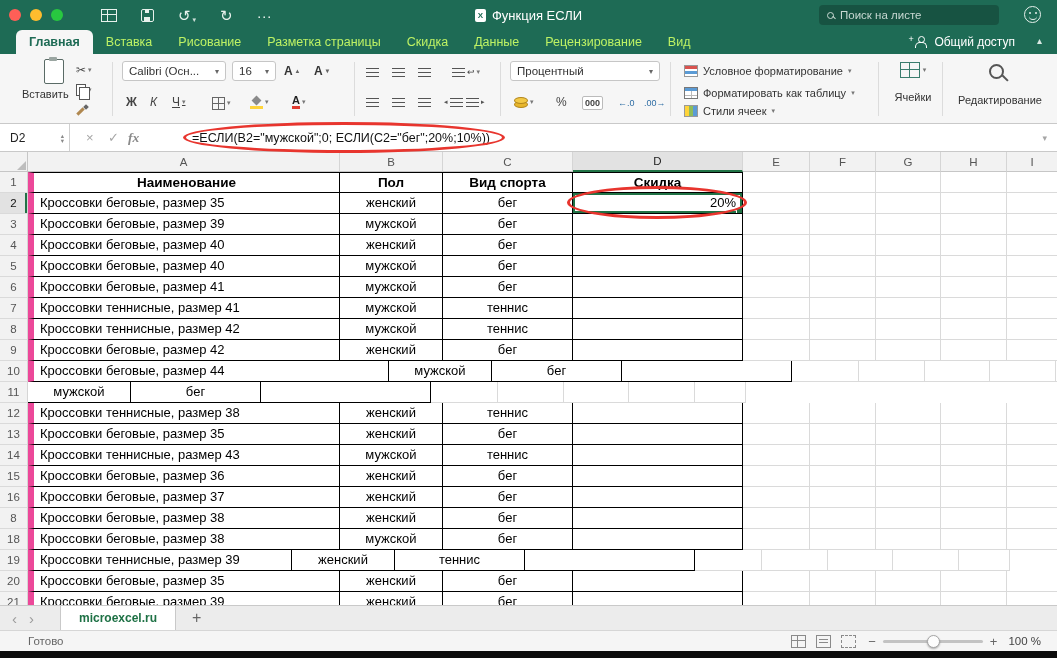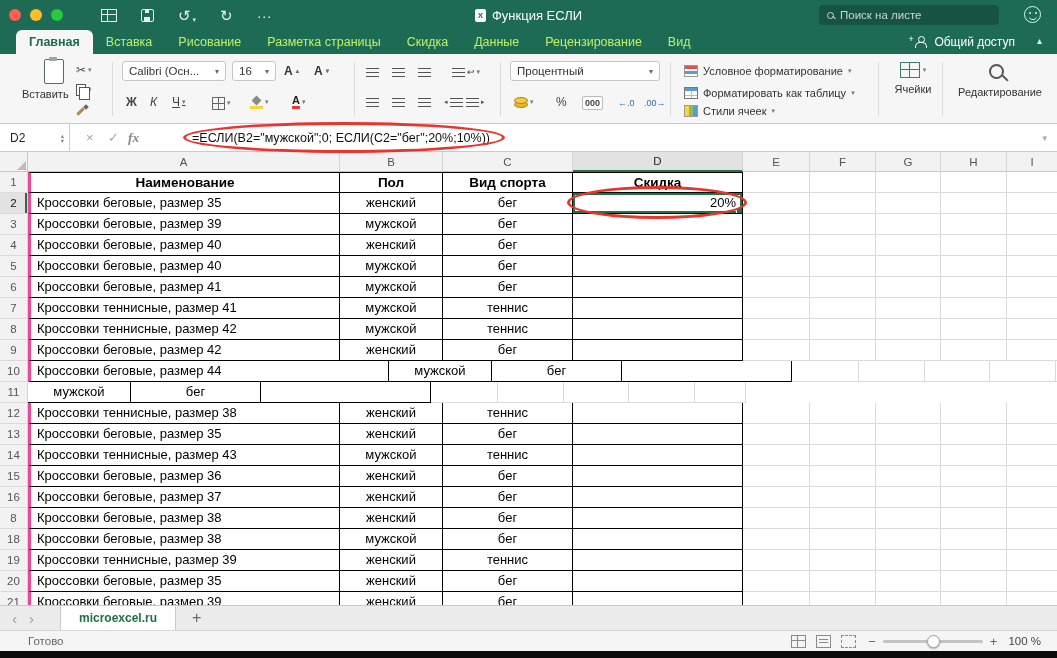--- a/index.html
+++ b/index.html
@@ -66,21 +66,21 @@
 .tri{font-size:7px;color:#555}
 .ic-coins{width:14px;height:11px;position:relative}
 .ic-coins::before{content:'';position:absolute;bottom:0;left:0;width:12px;height:5px;border-radius:50%;background:#e8b62c;border:1px solid #b3871c}
 .ic-coins::after{content:'';position:absolute;bottom:4px;left:0;width:12px;height:5px;border-radius:50%;background:#f3c945;border:1px solid #b3871c}
 .k000{font-size:9px;font-weight:bold;border:1px solid #bbb;padding:1px 2px;background:#fff;border-radius:2px}
 .dec{font-size:9px;color:#2e6da4}
 .stylerow{position:absolute;display:flex;align-items:center;gap:5px;font-size:11px;color:#333;height:18px;white-space:nowrap}
 .ic-cf{width:14px;height:12px;border:1px solid #999;background:linear-gradient(to bottom,#d9534f 0 3px,#fff 3px 5px,#5b9bd5 5px 8px,#fff 8px 10px,#d9534f 10px 12px)}
 .ic-ftable{width:14px;height:12px;border:1px solid #777;background:linear-gradient(#5b9bd5,#5b9bd5) 0 0/100% 3px no-repeat,linear-gradient(#bbb,#bbb) 0 7px/100% 1px no-repeat,linear-gradient(#bbb,#bbb) 50% 0/1px 100% no-repeat;background-color:#fff}
 .ic-cstyles{width:14px;height:12px;border:1px solid #999;background:linear-gradient(to right,#ffd43a 0 33%,#8fbc5a 33% 66%,#5b9bd5 66%)}
-.bigbtn{position:absolute;display:flex;flex-direction:column;align-items:center;gap:5px;font-size:11px;color:#333}
+.bigbtn{position:absolute;display:flex;flex-direction:column;align-items:center;gap:13px;font-size:11px;color:#333}
 .ic-cells{width:20px;height:16px;border:1.4px solid #3a7d6e;background:linear-gradient(#3a7d6e,#3a7d6e) 50% 0/1.4px 100% no-repeat,linear-gradient(#3a7d6e,#3a7d6e) 0 50%/100% 1.4px no-repeat}
 .ic-magnifier{width:15px;height:15px;border:2.2px solid #555;border-radius:50%;position:relative;margin:2px 8px 2px 0}
 .ic-magnifier::after{content:'';position:absolute;width:8px;height:2.2px;background:#555;transform:rotate(45deg);right:-7px;bottom:-2px}
 .glabel{display:flex;align-items:center;gap:3px;white-space:nowrap}
 
 
 .fbar{position:absolute;top:124px;left:0;right:0;height:28px;background:#fff;border-bottom:1px solid #c9c9c9;z-index:2}
 .namebox{position:absolute;left:0;top:0;width:70px;height:27px;border-right:1px solid #d0d0d0;display:flex;align-items:center;padding-left:10px;font-size:12px;color:#222;background:#fff}
 .spin{margin-left:auto;display:flex;flex-direction:column;font-size:6.5px;color:#8a8a8a;line-height:5px;padding-right:5px;text-align:center}
 .fico{position:absolute;top:0;height:27px;display:flex;align-items:center;color:#a6a6a6;font-size:13px}
@@ -92,21 +92,21 @@
 .headrow{display:flex;height:20px}
 .corner{width:28px;flex:0 0 28px;background:#f2f2f2;border-right:1px solid #c6c6c6;border-bottom:1px solid #c6c6c6;position:relative}
 .corner::after{content:'';position:absolute;right:1px;bottom:1px;border-left:9px solid transparent;border-bottom:9px solid #bdbdbd}
 .colh{height:20px;background:#f2f2f2;border-right:1px solid #d5d5d5;border-bottom:1px solid #c6c6c6;font-size:11.5px;color:#555;display:flex;align-items:center;justify-content:center;flex:0 0 auto}
 .colh-sel{background:#e2e2e2;border-bottom:2px solid #217346;color:#222}
 .grow{display:flex;height:21px;flex:0 0 21px}
 .rownum{width:28px;flex:0 0 28px;background:#f2f2f2;border-right:1px solid #d5d5d5;border-bottom:1px solid #dadada;font-size:11.5px;color:#555;display:flex;align-items:center;justify-content:center}
 .rownum-sel{background:#e2e2e2;box-shadow:inset -2px 0 0 #217346;color:#111}
 .cell{flex:0 0 auto;height:21px;border-right:1px solid #dadada;border-bottom:1px solid #dadada;font-size:13px;color:#000;line-height:19px;overflow:hidden;white-space:nowrap;background:#fff;padding:0 4px}
 .tb{border-right-color:#000;border-bottom-color:#000}
-.cA{border-left:3px solid #ec4899}
+.cA{border-left:6px solid #ec4899}
 .tt{border-top:1px solid #000}
 .hdr{font-weight:bold;text-align:center;font-size:13.5px}
 .al{text-align:left;padding-left:6px}
 .ac{text-align:center}
 .ar{text-align:right;padding-right:6px}
 .selcell{box-shadow:inset 0 0 0 2px #217346;position:relative}
 .selcell::after{content:'';position:absolute;right:-1px;bottom:-1px;width:5px;height:5px;background:#217346;border:1px solid #fff}
 .red-ellipse{position:absolute;border:3px solid #e8352e;border-radius:50%;pointer-events:none;z-index:50}
 
 
@@ -575,21 +575,21 @@
         <div class="cell tb ac" style="width: 130px;">бег</div>
         <div class="cell tb ar" style="width: 170px;"></div>
         <div class="cell" style="width: 67px;"></div>
         <div class="cell" style="width: 66px;"></div>
         <div class="cell" style="width: 65px;"></div>
         <div class="cell" style="width: 66px;"></div>
         <div class="cell" style="width: 51px;"></div>
       </div>
       <div class="grow">
         <div class="rownum">19</div>
-        <div class="cell tb cA al" style="width: 312px;">Кроссовки теннисные, размер 39</div>
+        <div class="cell tb cA al" style="width: 264px;">Кроссовки теннисные, размер 39</div>
         <div class="cell tb ac" style="width: 103px;">женский</div>
         <div class="cell tb ac" style="width: 130px;">теннис</div>
         <div class="cell tb ar" style="width: 170px;"></div>
         <div class="cell" style="width: 67px;"></div>
         <div class="cell" style="width: 66px;"></div>
         <div class="cell" style="width: 65px;"></div>
         <div class="cell" style="width: 66px;"></div>
         <div class="cell" style="width: 51px;"></div>
       </div>
       <div class="grow">

